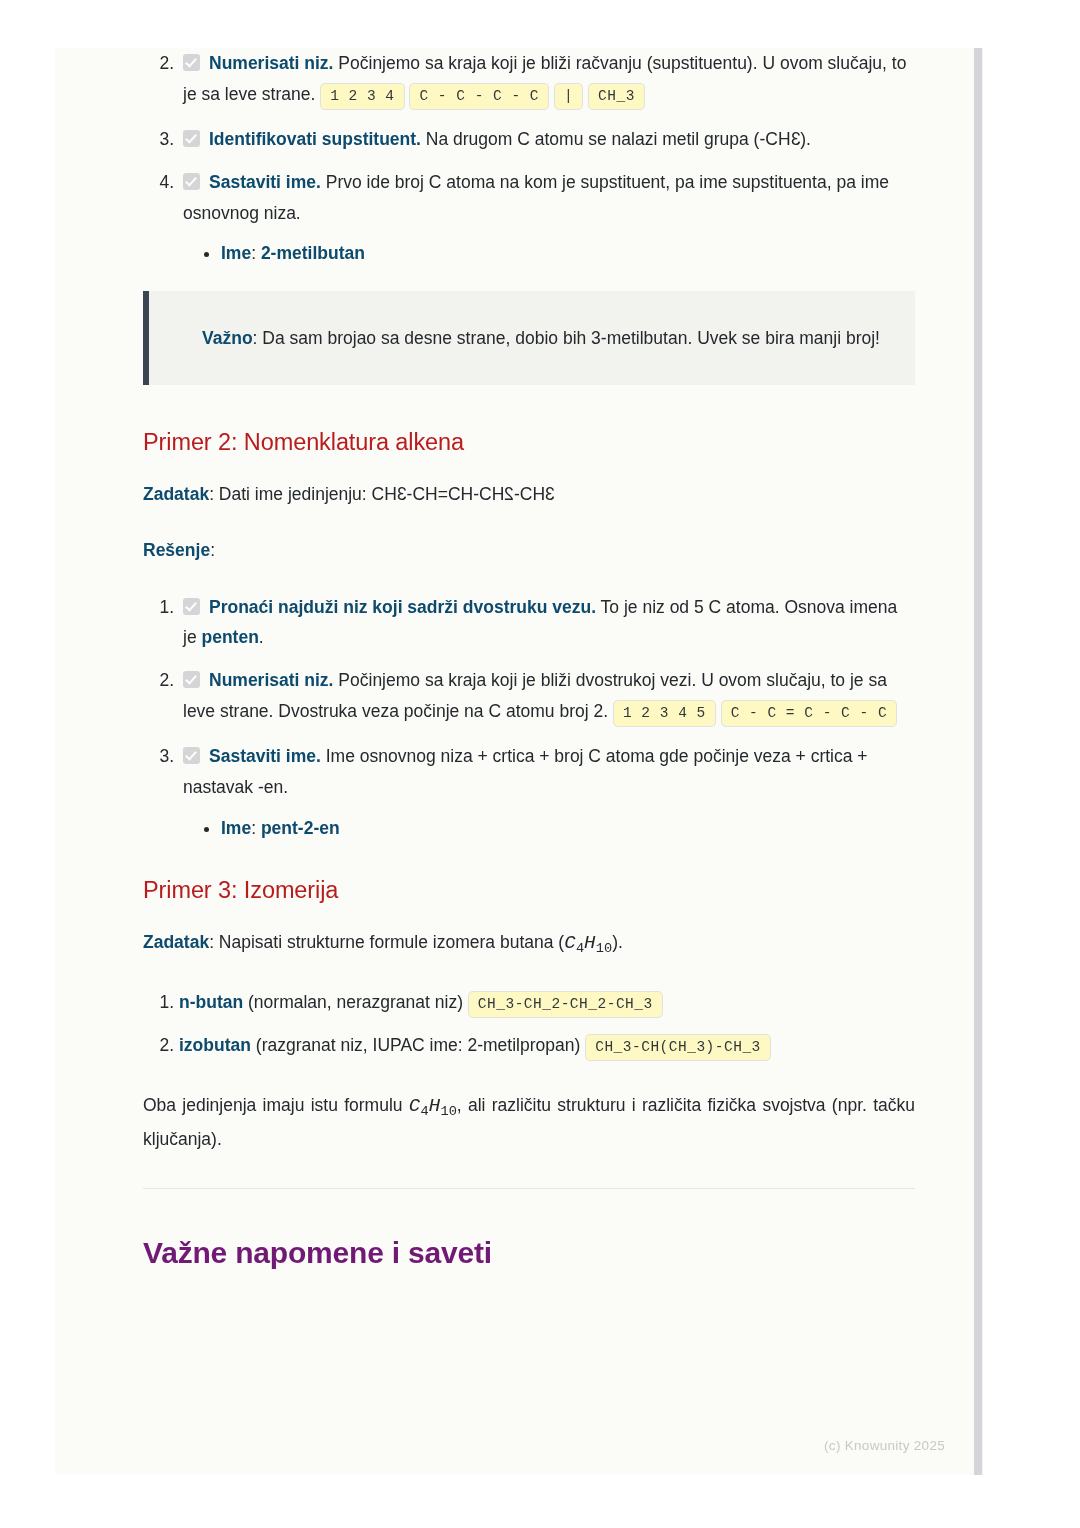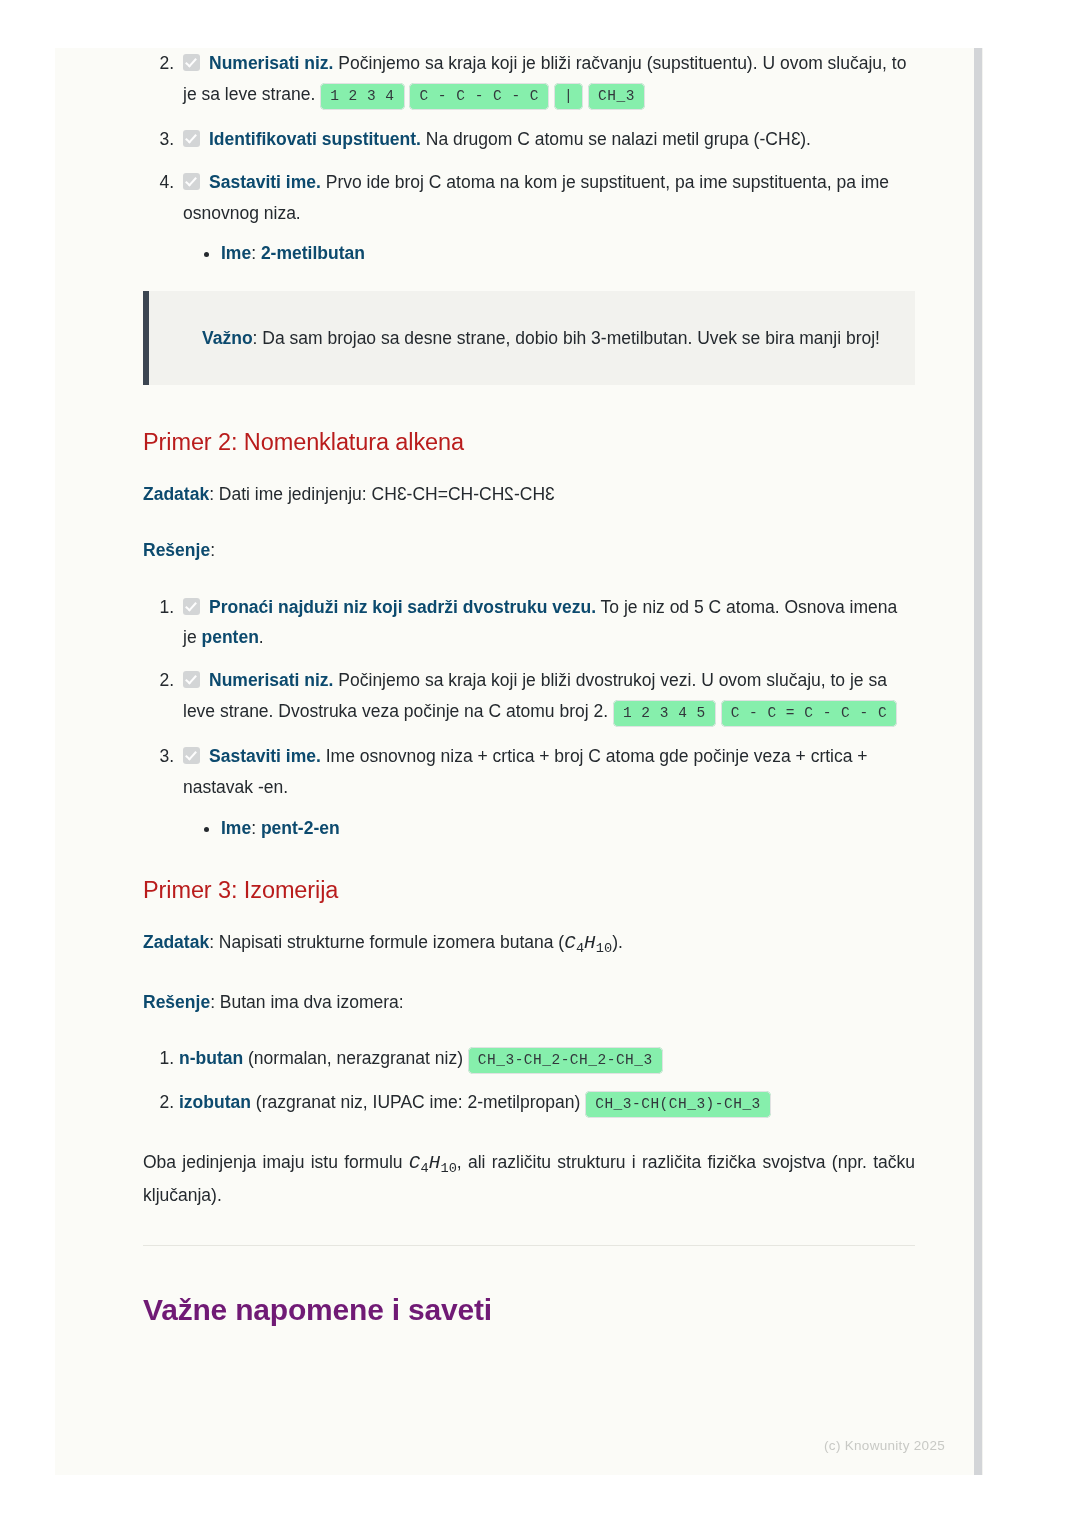--- a/index.html
+++ b/index.html
@@ -139,21 +139,21 @@
     height: 9px;
     border: solid #fdfdfd;
     border-width: 0 2px 2px 0;
     transform: rotate(42deg);
   }
 
   
   code.chip {
     font-family: "Liberation Mono", "DejaVu Sans Mono", monospace;
     font-size: 14.5px;
-    background: #86efac;
+    background: #fef9c3;
     border: 1px solid #e0e2e2;
     border-radius: 5px;
     padding: 4px 9px 5px 9px;
     color: #32373c;
     white-space: normal;
     line-height: 2.25;
     letter-spacing: 0.5px;
   }
 
   
@@ -254,21 +254,20 @@
             <li><strong>Ime</strong><span>: </span><strong>pent-2-en</strong></li>
           </ul>
         </li>
 
       </ol>
 
       <h3 class="example-title" style="margin-top:32px;">Primer 3: Izomerija</h3>
 
       <p><strong>Zadatak</strong><span>: Napisati strukturne formule izomera butana (</span><span class="math"><span>C</span><sub>4</sub><span>H</span><sub>10</sub></span><span>).</span></p>
 
-      <p><strong>Rešenje</strong><span>: Butan ima dva izomera:</span></p>
 
       <ol class="isomers">
         <li><strong>n-butan</strong><span> (normalan, nerazgranat niz) </span><code class="chip">CH_3-CH_2-CH_2-CH_3</code></li>
         <li><strong>izobutan</strong><span> (razgranat niz, IUPAC ime: 2-metilpropan) </span><code class="chip">CH_3-CH(CH_3)-CH_3</code></li>
       </ol>
 
       <p class="justify"><span>Oba jedinjenja imaju istu formulu </span><span class="math"><span>C</span><sub>4</sub><span>H</span><sub>10</sub></span><span>, ali različitu strukturu i različita fizička svojstva (npr. tačku ključanja).</span></p>
 
       <hr class="rule">
 

